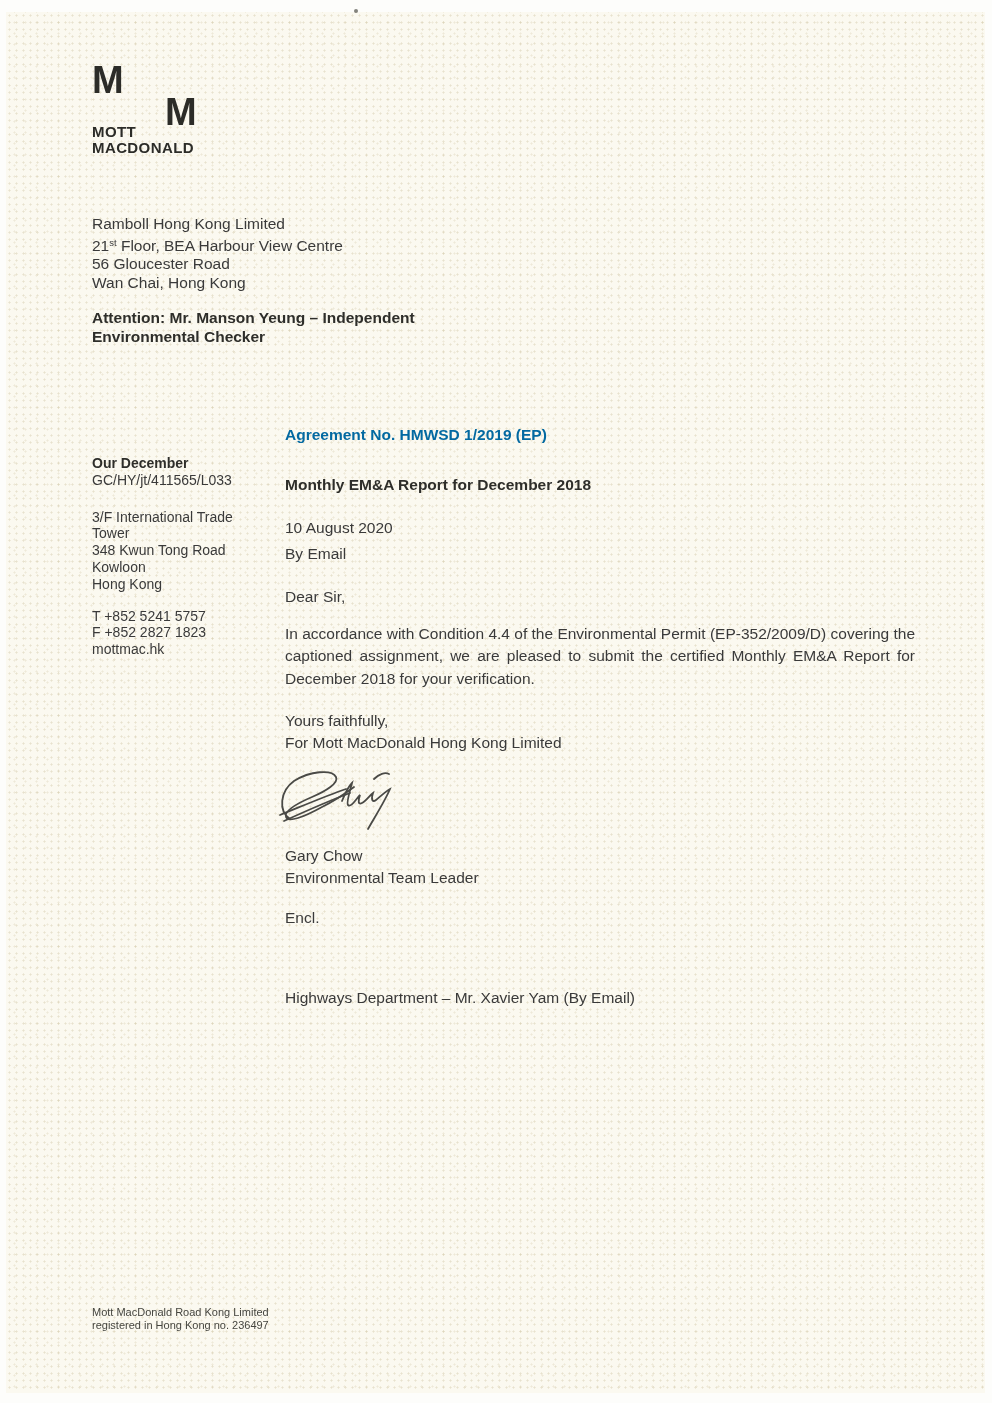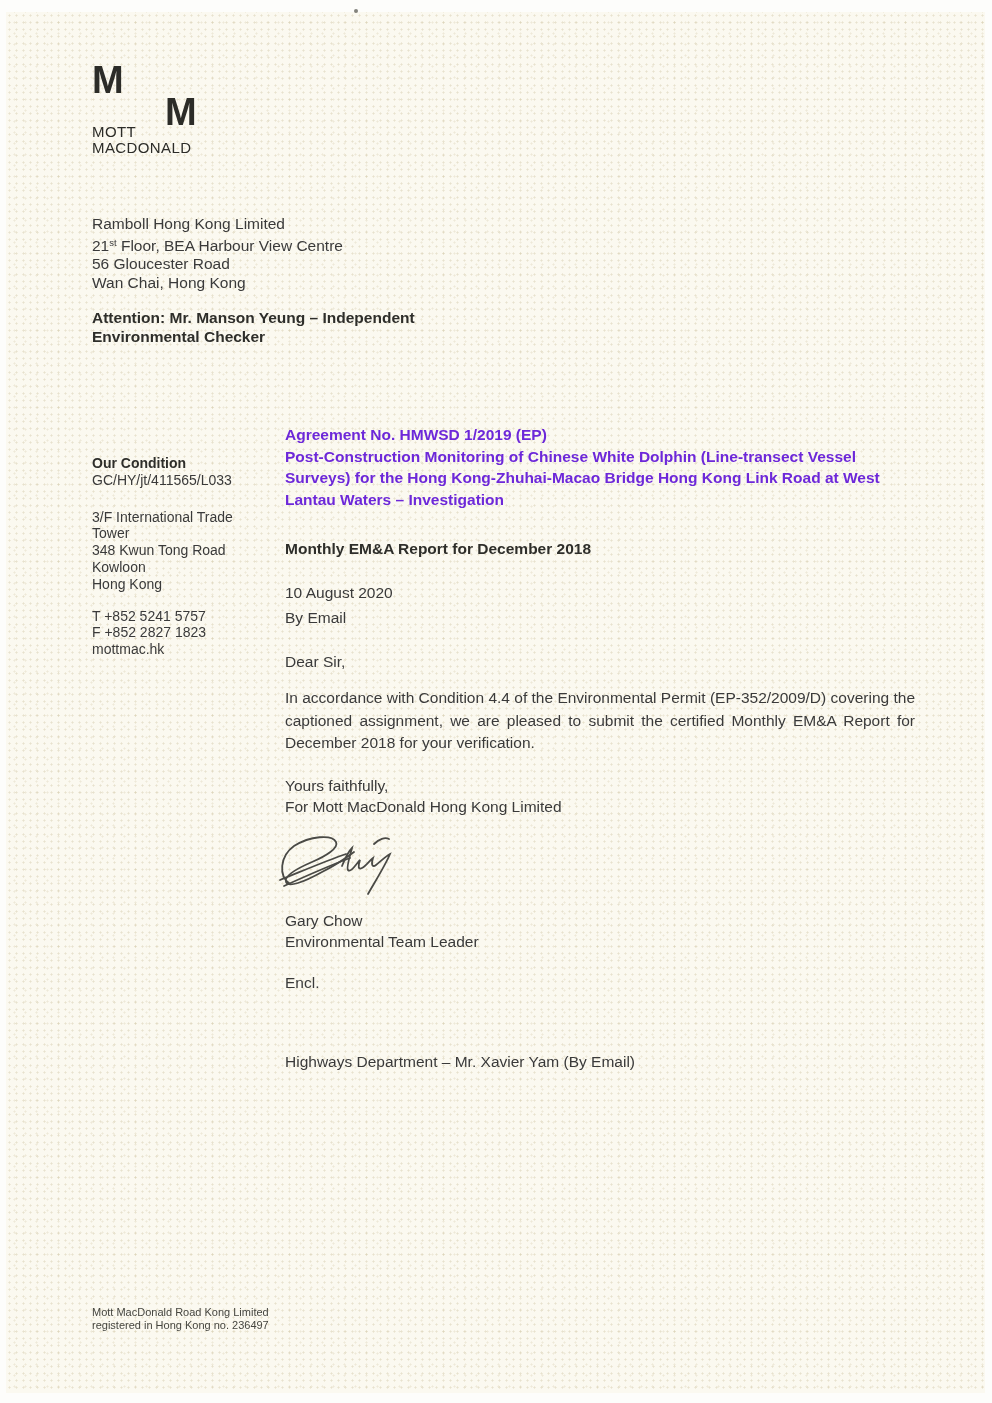--- a/index.html
+++ b/index.html
@@ -23,33 +23,33 @@
   }
   .artifact-dot{
     position:absolute;left:354px;top:9px;width:4px;height:4px;
     background:#5a5a52;border-radius:50%;opacity:.75;
   }
   
   .logo{position:absolute;left:92px;top:61px;width:220px;height:110px;color:#2c2c28;}
   .logo-m{position:absolute;font-weight:bold;font-size:38px;line-height:1;letter-spacing:-1px;}
   .logo-m.m1{left:0;top:0;}
   .logo-m.m2{left:73px;top:32px;}
-  .logo-name{position:absolute;left:0;top:63px;font-weight:normal;font-size:15px;line-height:16px;letter-spacing:.4px;}
+  .logo-name{position:absolute;left:0;top:63px;font-weight:bold;font-size:15px;line-height:16px;letter-spacing:.4px;}
   
   .recipient{position:absolute;left:92px;top:215px;width:370px;font-size:15.5px;line-height:18.5px;}
   .recipient sup{font-size:9.5px;vertical-align:5px;}
   .attention{font-weight:bold;color:#2e2e2a;margin-top:17px;width:360px;line-height:18.5px;}
   
   .sidebar{position:absolute;left:92px;top:455px;width:178px;font-size:14px;line-height:16.8px;}
   .sidebar .ref-label{font-weight:bold;color:#2e2e2a;}
   .sidebar .office{margin-top:20px;}
   .sidebar .contact{margin-top:15px;}
   
   .content{position:absolute;left:285px;top:424px;width:630px;font-size:15.5px;line-height:21.5px;}
-  .subject{font-weight:bold;color:#6d28d9;}
+  .subject{font-weight:bold;color:#0369a1;}
   .report-title{font-weight:bold;color:#2e2e2a;margin-top:28px;}
   .date-line{margin-top:22px;}
   .delivery-line{margin-top:4px;}
   .salutation{margin-top:22px;}
   .body-par{margin-top:15px;text-align:justify;line-height:22.5px;}
   .closing{margin-top:20px;}
   .signature-wrap{margin-top:14px;margin-left:-9px;height:74px;}
   .signer{margin-top:4px;}
   .encl{margin-top:19px;}
   .cc-block{margin-top:58px;}
@@ -76,40 +76,39 @@
 
   <div class="recipient">
     <div>Ramboll Hong Kong Limited</div>
     <div><span>21</span><sup>st</sup><span> Floor, BEA Harbour View Centre</span></div>
     <div>56 Gloucester Road</div>
     <div>Wan Chai, Hong Kong</div>
     <div class="attention">Attention: Mr. Manson Yeung – Independent Environmental Checker</div>
   </div>
 
   <div class="sidebar">
-    <div class="ref-label">Our Condition</div>
+    <div class="ref-label">Our December</div>
     <div>GC/HY/jt/411565/L033</div>
     <div class="office">
       <div>3/F International Trade</div>
       <div>Tower</div>
       <div>348 Kwun Tong Road</div>
       <div>Kowloon</div>
       <div>Hong Kong</div>
     </div>
     <div class="contact">
       <div>T +852 5241 5757</div>
       <div>F +852 2827 1823</div>
       <div>mottmac.hk</div>
     </div>
   </div>
 
   <div class="content">
     <div class="subject">
       <div>Agreement No. HMWSD 1/2019 (EP)</div>
-      <div>Post-Construction Monitoring of Chinese White Dolphin (Line-transect Vessel Surveys) for the Hong Kong-Zhuhai-Macao Bridge Hong Kong Link Road at West Lantau Waters – Investigation</div>
     </div>
     <div class="report-title">Monthly EM&amp;A Report for December 2018</div>
     <div class="date-line">10 August 2020</div>
     <div class="delivery-line">By Email</div>
     <div class="salutation">Dear Sir,</div>
     <div class="body-par">In accordance with Condition 4.4 of the Environmental Permit (EP-352/2009/D) covering the captioned assignment, we are pleased to submit the certified Monthly EM&amp;A Report for December 2018 for your verification.</div>
     <div class="closing">
       <div>Yours faithfully,</div>
       <div>For Mott MacDonald Hong Kong Limited</div>
     </div>

